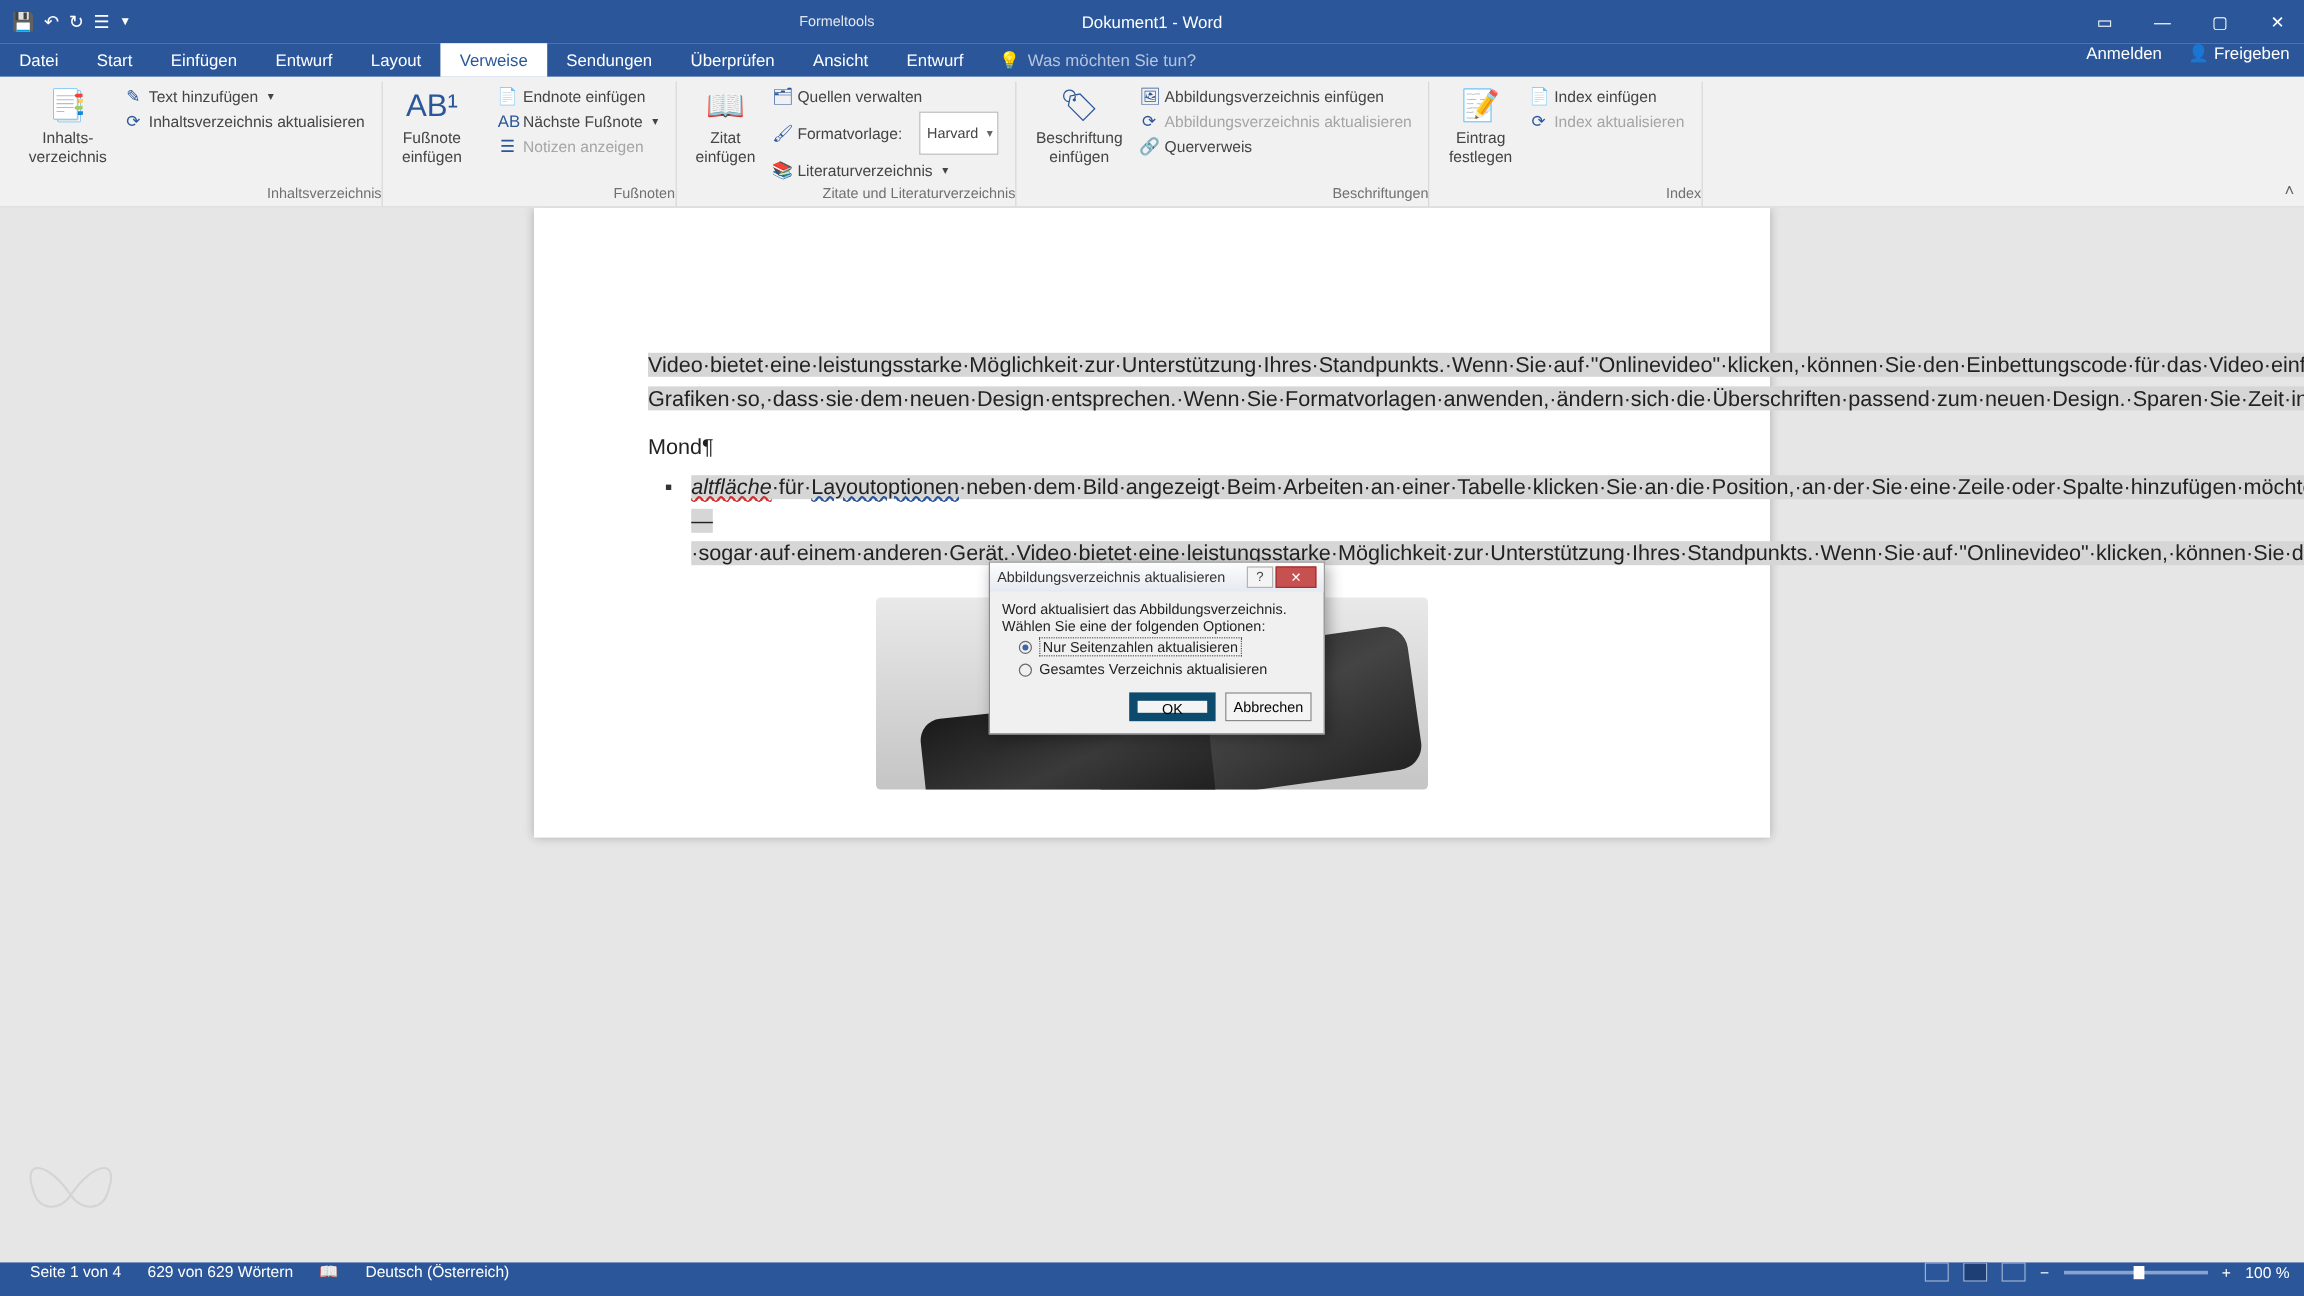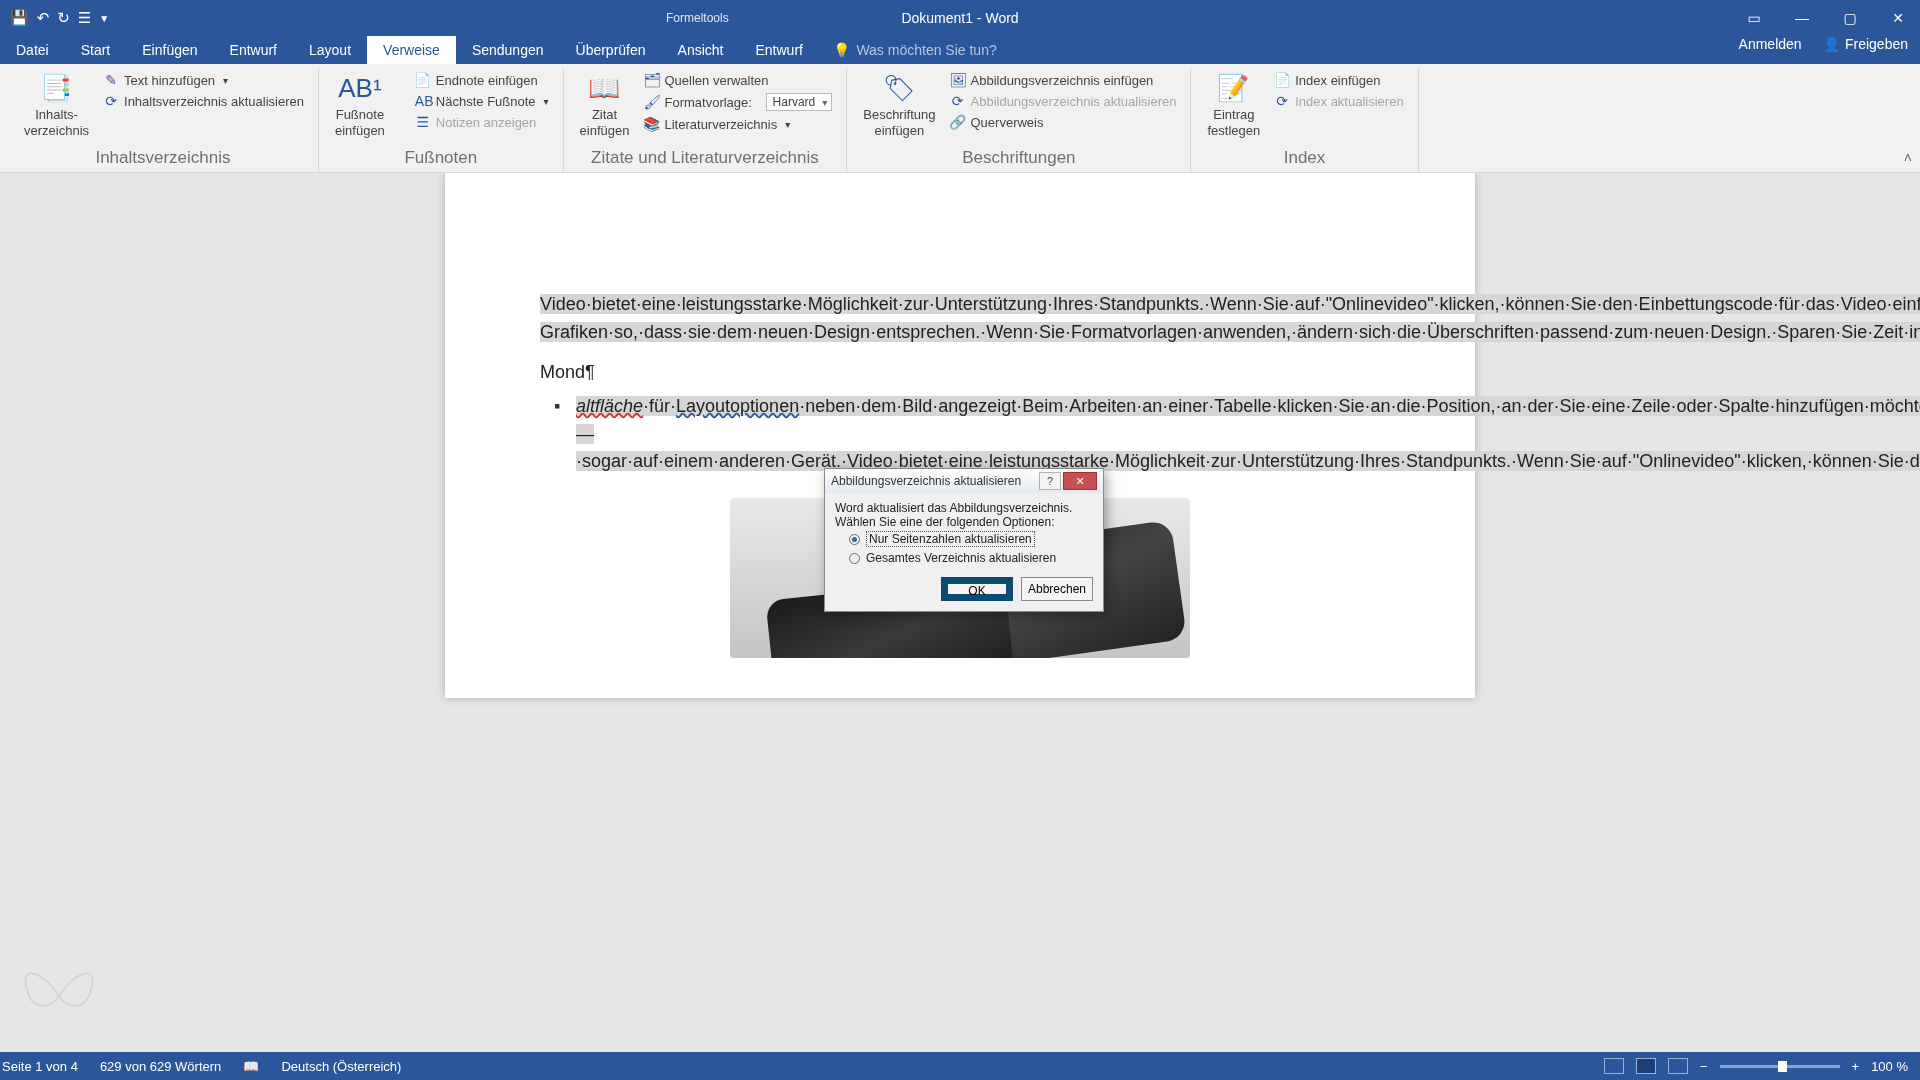--- a/index.html
+++ b/index.html
@@ -14,21 +14,21 @@
 .win-controls .wbtn{width:44px;height:36px;display:flex;align-items:center;justify-content:center;color:#fff;font-size:14px;}
 
 .ribbon-tabs{height:28px;background:#2b579a;display:flex;align-items:stretch;color:#fff;font-size:14px;position:relative;}
 .rtab{padding:0 16px;display:flex;align-items:center;cursor:pointer;}
 .rtab.active{background:#ffffff;color:#2b579a;}
 .tellme{margin-left:14px;display:flex;align-items:center;color:#b6c4df;gap:6px;font-size:14px;}
 .right-actions{position:absolute;right:12px;display:flex;gap:22px;align-items:center;font-size:14px;}
 
 .ribbon{height:109px;background:#f1f1f1;border-bottom:1px solid #d4d4d4;display:flex;padding:4px 8px 0 8px;font-size:13px;color:#444;position:relative;}
 .group{border-right:1px solid #d8d8d8;padding:2px 10px 0 10px;display:flex;flex-direction:column;position:relative;}
-.group-label{position:absolute;bottom:4px;left:0;right:0;text-align:center;font-size:17px;color:#707070;}
+.group-label{position:absolute;bottom:4px;left:0;right:0;text-align:right;font-size:12px;color:#707070;}
 .gbtn{display:flex;align-items:center;gap:5px;padding:2px 4px;white-space:nowrap;cursor:pointer;}
 .gbtn.disabled{color:#a5a5a5;}
 .vbtn{display:flex;flex-direction:column;align-items:center;justify-content:flex-start;padding:2px 6px;cursor:pointer;text-align:center;line-height:1.25;}
 .vbtn .icon{font-size:26px;color:#2b579a;margin-bottom:2px;}
 .ribbon-collapse{position:absolute;right:8px;bottom:6px;font-size:14px;color:#666;}
 
 .workspace{position:absolute;top:173px;bottom:28px;left:0;right:0;background:#e6e6e6;overflow:hidden;}
 .page{position:absolute;left:50%;transform:translateX(-50%);top:0;width:1030px;background:#fff;box-shadow:0 0 8px rgba(0,0,0,0.25);padding:118px 95px 40px 95px;}
 .sel{background:#d6d6d6;}
 .para{font-size:18px;line-height:1.55;color:#222;text-align:justify;font-family:Calibri,sans-serif;}
@@ -37,21 +37,21 @@
 .center{text-align:center;}
 ul.doclist{list-style:none;margin-top:6px;}
 ul.doclist li{position:relative;padding-left:36px;font-size:18px;line-height:1.55;color:#222;text-align:justify;}
 ul.doclist li::before{content:"▪";position:absolute;left:14px;top:0;color:#333;}
 .imgblock{margin-top:22px;display:flex;justify-content:center;}
 .phoneimg{width:460px;height:160px;background:linear-gradient(180deg,#e9e9e9,#c5c5c5);border-radius:4px;position:relative;overflow:hidden;}
 .phone-a{position:absolute;left:180px;top:40px;width:270px;height:120px;background:linear-gradient(160deg,#222 0%,#444 50%,#222 100%);border-radius:20px;transform:rotate(-8deg);}
 .phone-b{position:absolute;left:40px;top:90px;width:240px;height:100px;background:linear-gradient(160deg,#1a1a1a 0%,#3a3a3a 50%,#1a1a1a 100%);border-radius:18px;transform:rotate(-6deg);}
 .apple{position:absolute;left:330px;top:72px;width:28px;height:28px;border-radius:50%;background:#cbcbcb;transform:rotate(-8deg);}
 
-.statusbar{position:absolute;bottom:0;left:0;right:0;height:28px;background:#2b579a;color:#fff;display:flex;align-items:center;font-size:13px;padding:0 2px;gap:22px;}
+.statusbar{position:absolute;bottom:0;left:0;right:0;height:28px;background:#2b579a;color:#fff;display:flex;align-items:flex-start;font-size:13px;padding:0 25px;gap:22px;}
 .zoom{position:absolute;right:12px;display:flex;align-items:center;gap:12px;}
 .zoom .track{width:120px;height:3px;background:#8ba3cc;position:relative;}
 .zoom .thumb{position:absolute;left:58px;top:-4px;width:9px;height:11px;background:#fff;}
 .viewbtn{width:20px;height:16px;border:1px solid #9cb0d4;}
 .viewbtn.active{background:#1d3f75;}
 
 .dialog{position:absolute;left:824px;top:468px;width:280px;background:#f0f0f0;border:1px solid #8a8a8a;box-shadow:3px 3px 12px rgba(0,0,0,0.35);font-size:12px;z-index:50;}
 .dlg-title{height:24px;background:linear-gradient(#fdfdfd,#e5e9f1);display:flex;align-items:center;padding:0 6px;font-size:12px;color:#333;position:relative;}
 .dlg-title .tbtn{width:22px;height:18px;display:flex;align-items:center;justify-content:center;margin-left:2px;font-size:11px;border:1px solid #b3b3b3;background:#f4f4f4;color:#444;}
 .dlg-title .closebtn{background:#c75050;color:#fff;border-color:#a03030;width:34px;}
@@ -60,21 +60,21 @@
 .radio{width:11px;height:11px;border:1px solid #6b6b6b;border-radius:50%;display:flex;align-items:center;justify-content:center;}
 .radio.selected::after{content:"";width:5px;height:5px;border-radius:50%;background:#3b67a7;}
 .radio-label.boxed{border:1px dotted #555;padding:0 2px;}
 .dlg-buttons{display:flex;justify-content:flex-end;gap:8px;margin-top:10px;}
 .dbtn{min-width:72px;height:24px;border:1px solid #8a8a8a;background:#f4f4f4;font-size:12px;cursor:pointer;}
 .dbtn.primary{border:7px solid #0c4a6e;}
 
 .watermark{position:absolute;left:14px;bottom:48px;width:90px;height:90px;opacity:.4;}
 .watermark svg{width:100%;height:100%;}
 
-.style-select{border:1px solid #bcbcbc;background:#fff;height:18px;display:inline-flex;align-items:center;padding:0 16px 0 6px;position:relative;font-size:12px;}
+.style-select{border:1px solid #bcbcbc;background:#fff;height:36px;display:inline-flex;align-items:center;padding:0 16px 0 6px;position:relative;font-size:12px;}
 .style-select::after{content:"▾";position:absolute;right:4px;font-size:10px;color:#666;}
 .rcol{display:flex;flex-direction:column;gap:1px;}
 .ricon{font-size:14px;color:#2b579a;width:16px;text-align:center;}
 </style>
 </head>
 <body>
 
 <div class="titlebar">
   <div class="qat">
     <span class="qbtn">💾</span>

